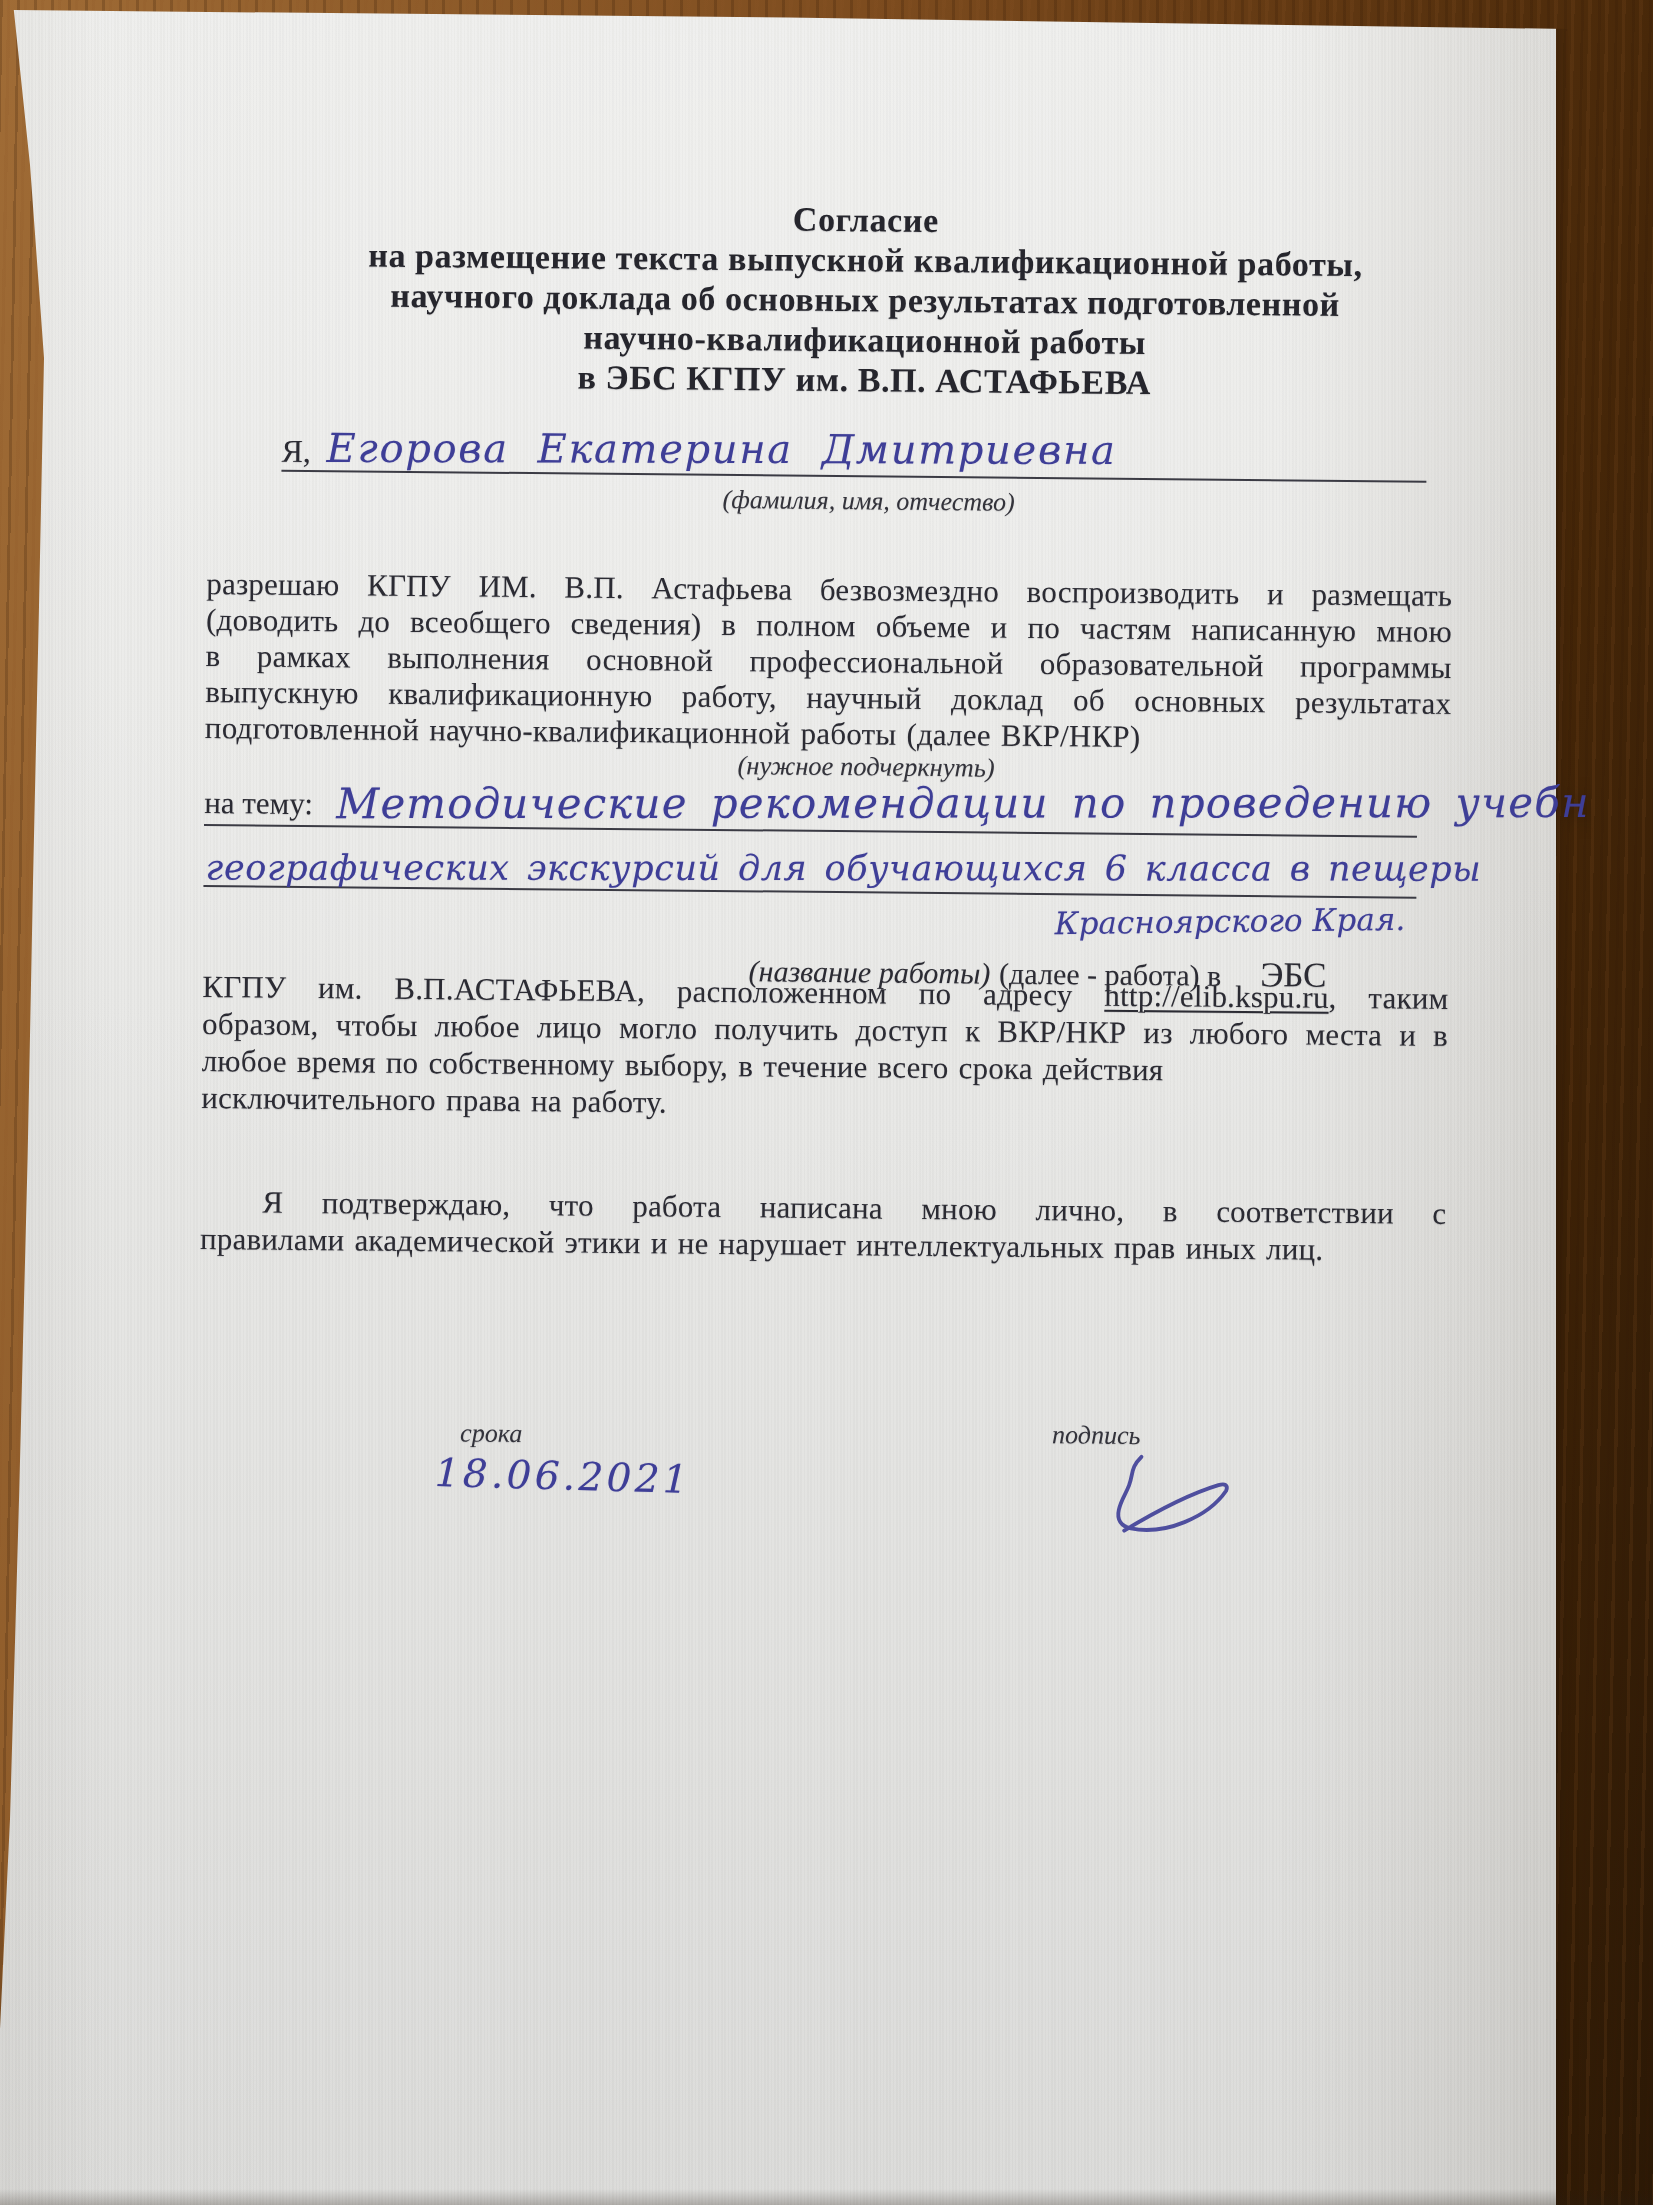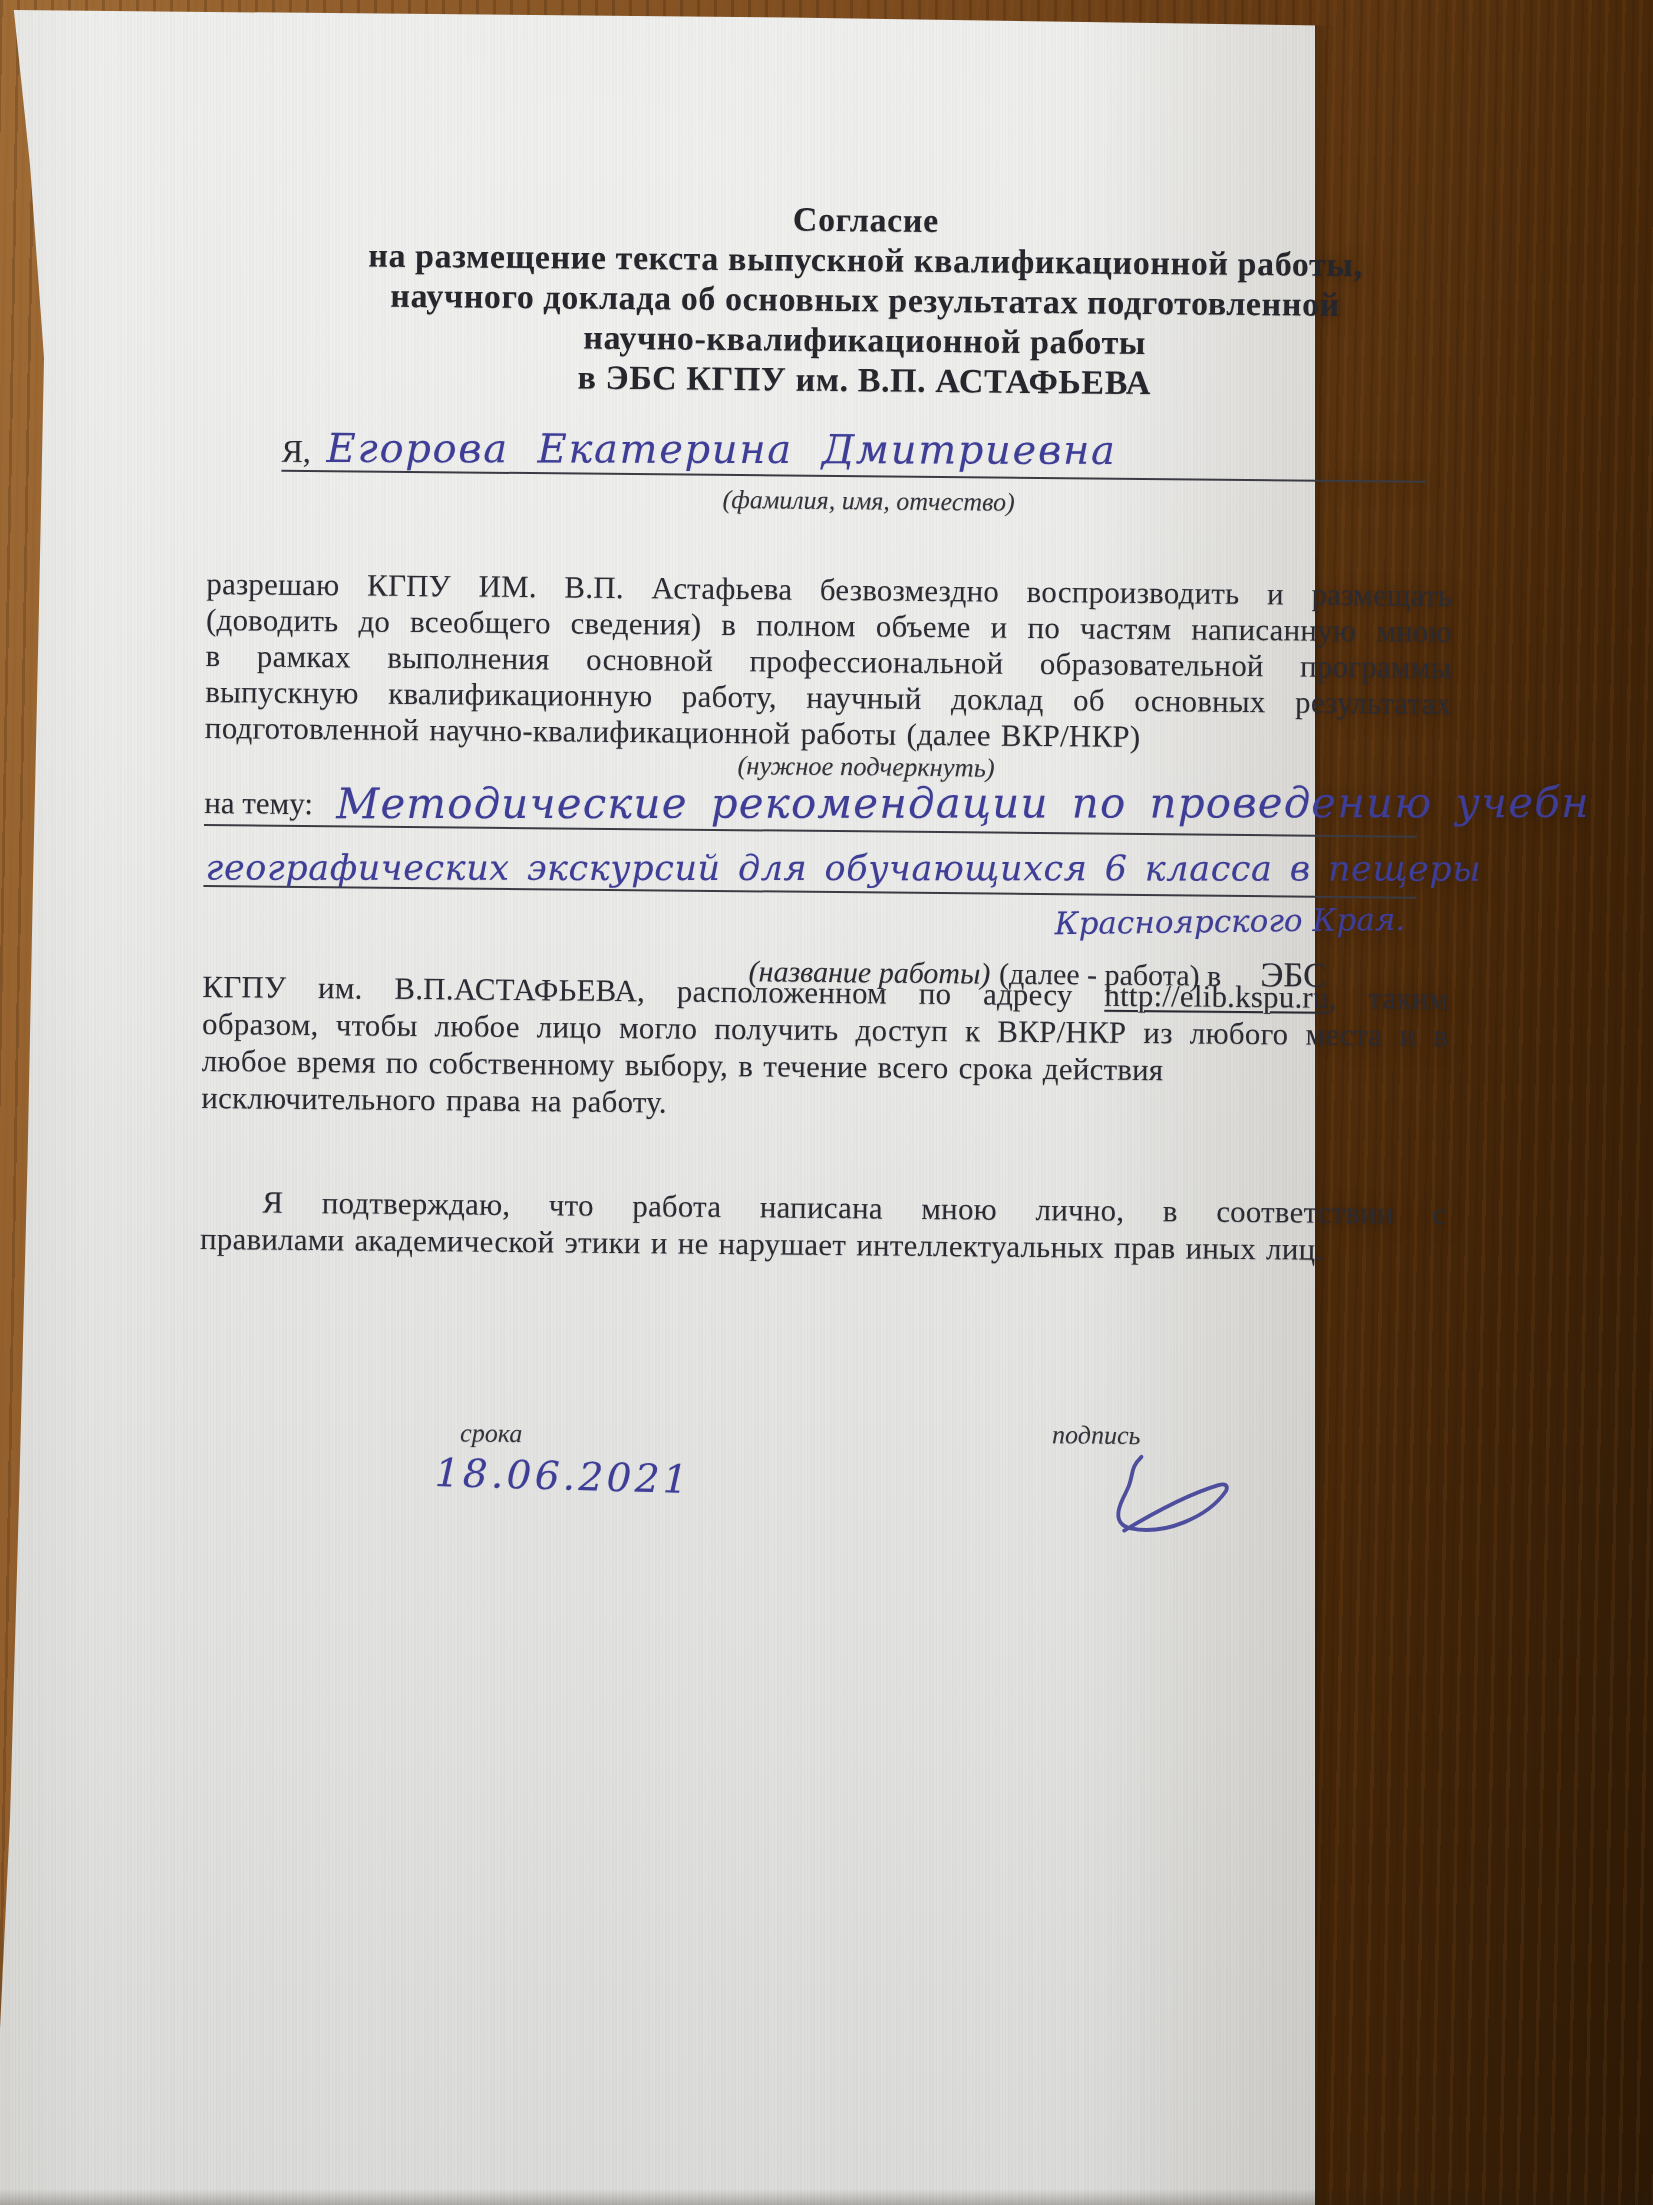--- a/index.html
+++ b/index.html
@@ -4,21 +4,21 @@
 <style>
   html,body{margin:0;padding:0;}
   body{width:1654px;height:2205px;overflow:hidden;font-family:"Liberation Serif",serif;}
 
   .scene{position:relative;width:1654px;height:2205px;
     background:
       repeating-linear-gradient(91deg, rgba(52,26,6,.22) 0 2.8px, rgba(0,0,0,0) 2.8px 7.2px, rgba(140,85,38,.16) 7.2px 10.5px, rgba(0,0,0,0) 10.5px 17px),
       linear-gradient(102deg,#a06c36 0%,#8f5c2a 20%,#7c4b1e 42%,#613812 62%,#452608 80%,#2b1805 100%);
   }
 
-  .paper{position:absolute;left:0;top:0;width:1315px;height:2205px;
+  .paper{position:absolute;left:0;top:0;width:1556px;height:2205px;
     clip-path:polygon(13.8px 10px,788px 17.6px,1568px 29px,1572px 342px,1584px 634px,1599px 992px,1613px 1351px,1659px 1797px,1659px 2211px,-5.5px 2211px,0px 2029px,10px 1819px,19.3px 1489px,27.6px 1158px,33px 882px,39px 606px,44px 358px,30px 165px);
     background:
       radial-gradient(140% 80% at 45% 15%, rgba(255,255,255,.20), rgba(255,255,255,0) 55%),
       repeating-linear-gradient(90deg, rgba(255,255,255,.045) 0 1.7px, rgba(125,125,122,.04) 1.7px 3.3px),
       linear-gradient(90deg, rgba(95,85,70,.06) 0%, rgba(0,0,0,0) 7%, rgba(0,0,0,0) 82%, rgba(85,75,60,.11) 98%),
       linear-gradient(180deg,#ececea 0%,#e8e8e6 40%,#e1e1df 75%,#dadad8 100%);
     filter:drop-shadow(1.7px 2.8px 8.8px rgba(30,15,3,.5));
   }
 
   .content{position:absolute;left:0;top:0;width:1654px;height:2205px;

